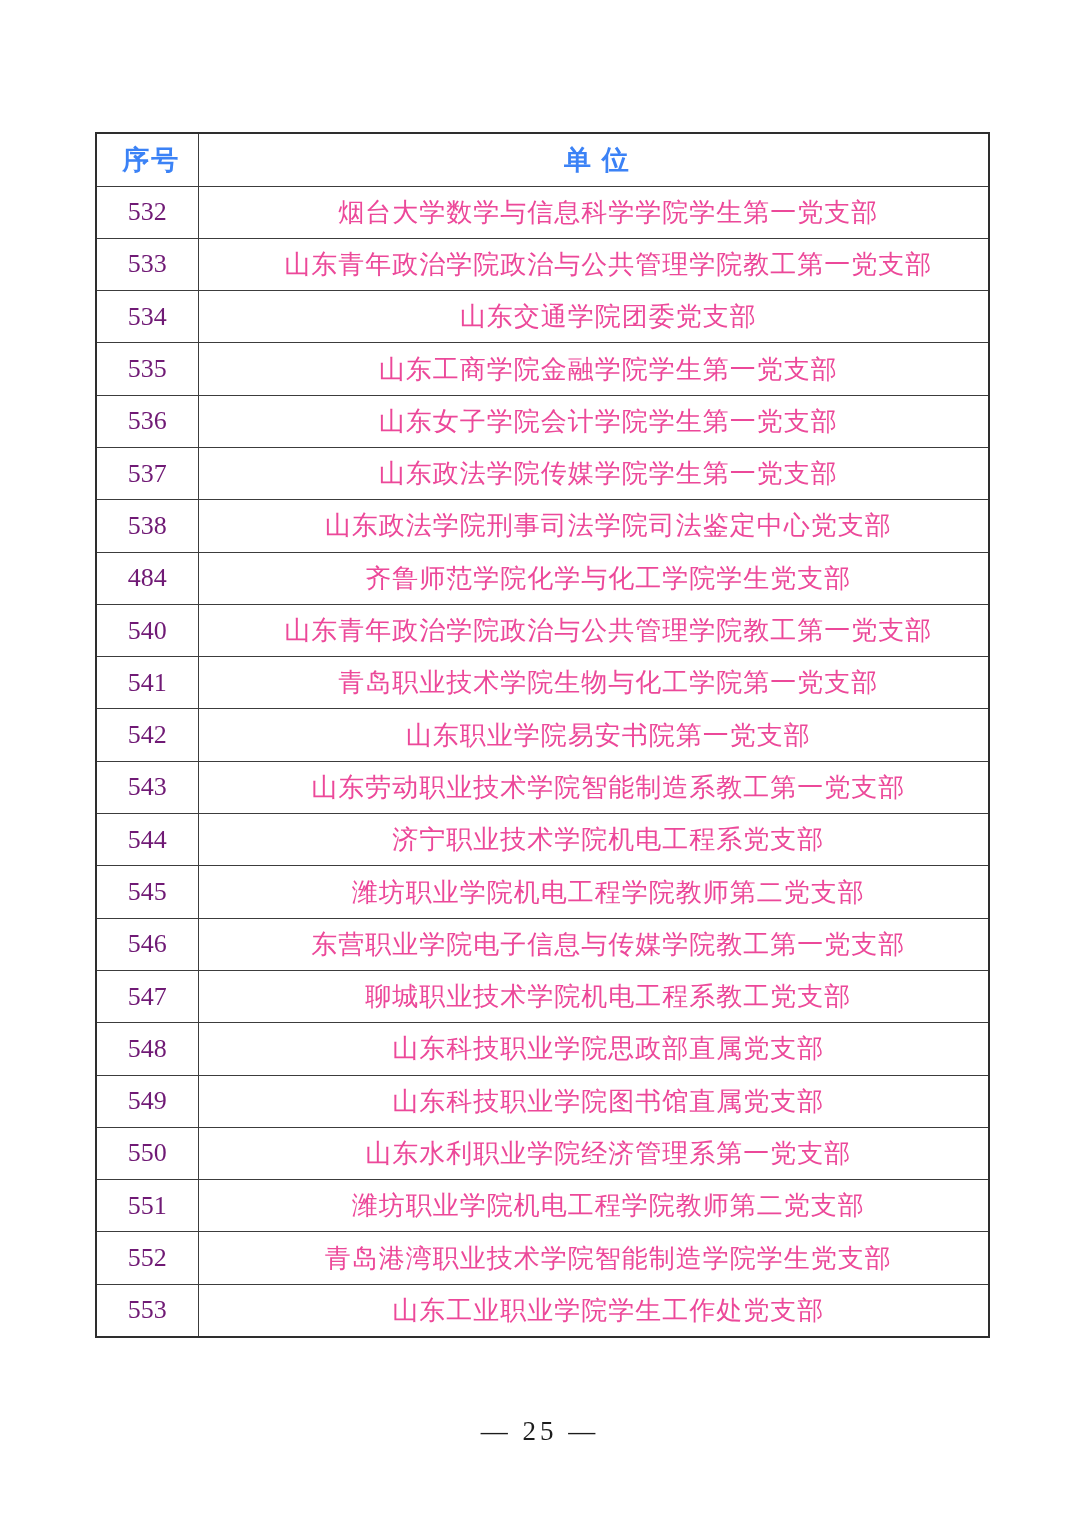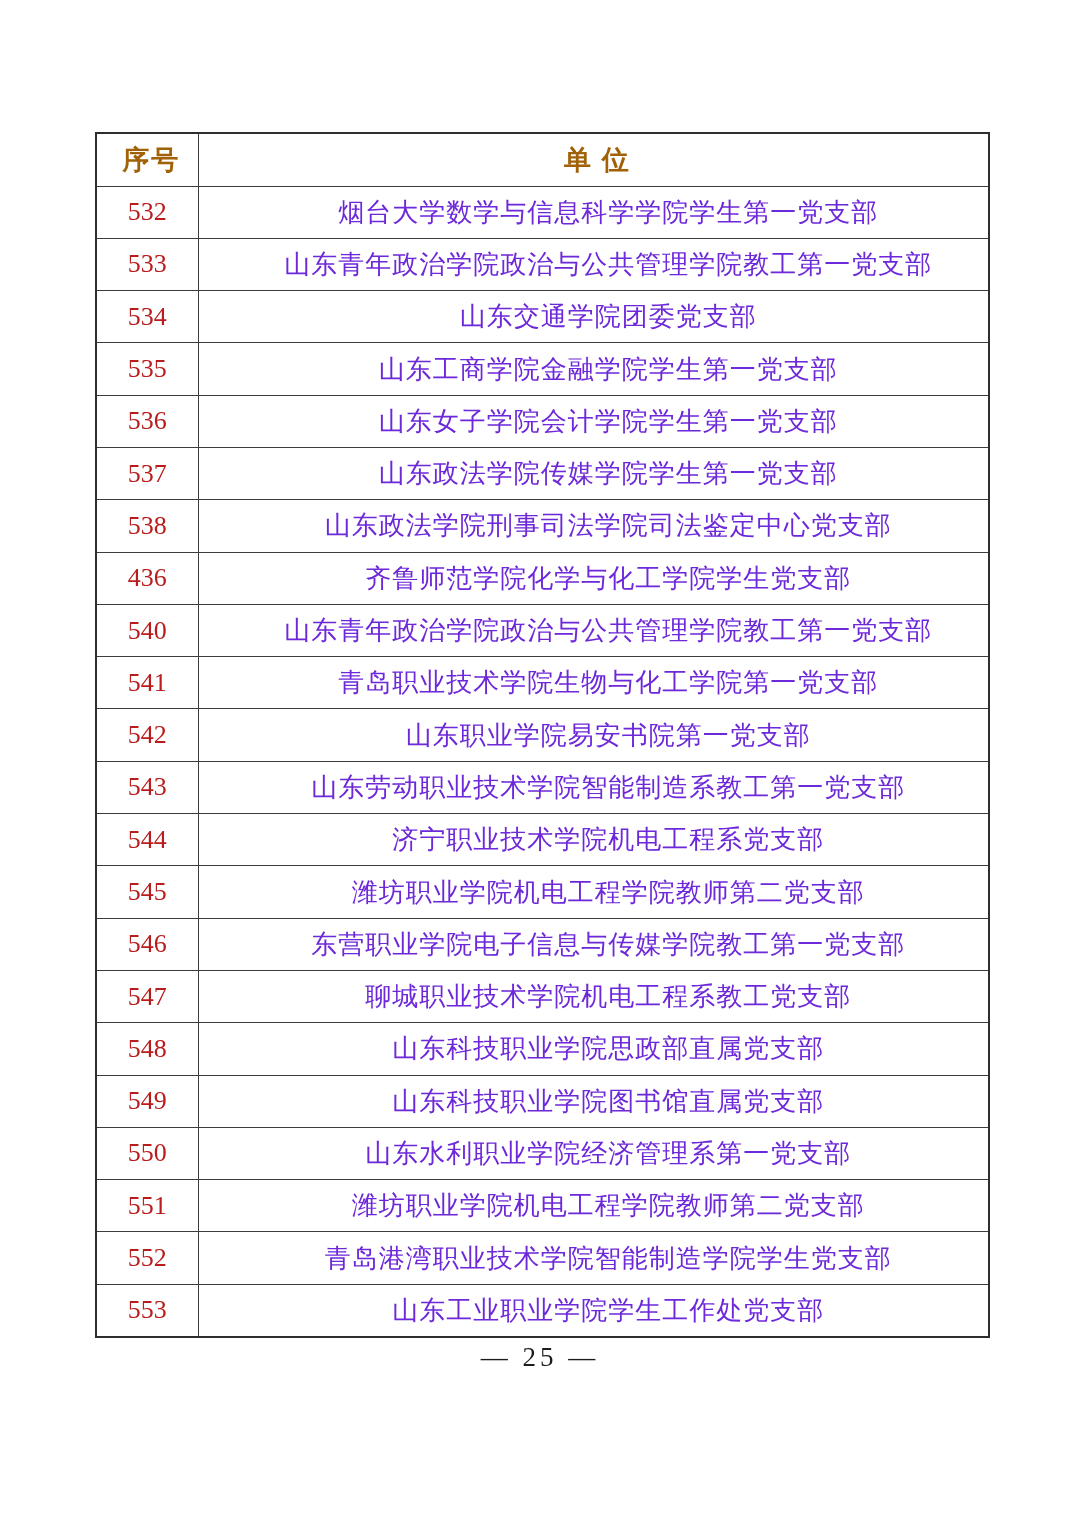--- a/index.html
+++ b/index.html
@@ -39,38 +39,38 @@
   }
   .doc-table tbody tr {
     height: 52.3px;
   }
   .col-serial { width: 102px; }
   .col-unit   { width: 791px; }
   th.header-cell {
     font-weight: 700;
     font-size: 27px;
     letter-spacing: 2px;
-    color: #a16207;
+    color: #3b82f6;
     padding-left: 8px;
   }
   td.serial-cell {
     font-size: 26px;
     font-family: "Liberation Serif", "DejaVu Serif", serif;
-    color: #b91c1c;
+    color: #701a75;
   }
   td.unit-cell {
     font-size: 26px;
-    color: #6d28d9;
+    color: #ec4899;
     letter-spacing: 1px;
     padding-left: 30px;
   }
   .page-footer {
     position: absolute;
     left: 0;
-    top: 1342px;
+    top: 1416px;
     width: 100%;
     text-align: center;
     font-size: 27px;
     color: #1c1c1c;
     letter-spacing: 4px;
   }
 </style>
 </head>
 <body>
 
@@ -108,21 +108,21 @@
       </tr>
       <tr>
         <td class="serial-cell">537</td>
         <td class="unit-cell">山东政法学院传媒学院学生第一党支部</td>
       </tr>
       <tr>
         <td class="serial-cell">538</td>
         <td class="unit-cell">山东政法学院刑事司法学院司法鉴定中心党支部</td>
       </tr>
       <tr>
-        <td class="serial-cell">436</td>
+        <td class="serial-cell">484</td>
         <td class="unit-cell">齐鲁师范学院化学与化工学院学生党支部</td>
       </tr>
       <tr>
         <td class="serial-cell">540</td>
         <td class="unit-cell">山东青年政治学院政治与公共管理学院教工第一党支部</td>
       </tr>
       <tr>
         <td class="serial-cell">541</td>
         <td class="unit-cell">青岛职业技术学院生物与化工学院第一党支部</td>
       </tr>

